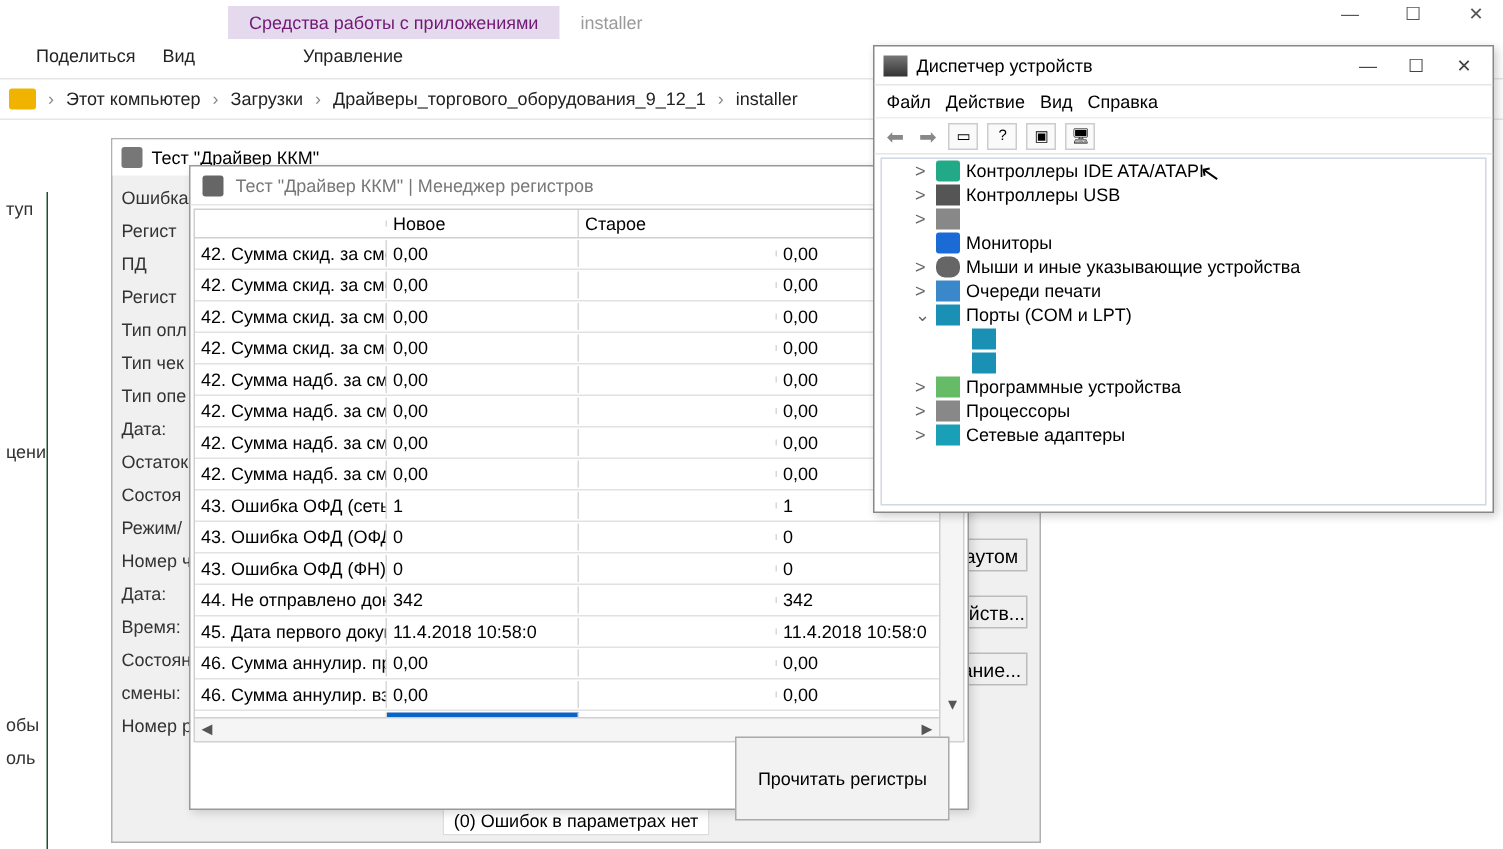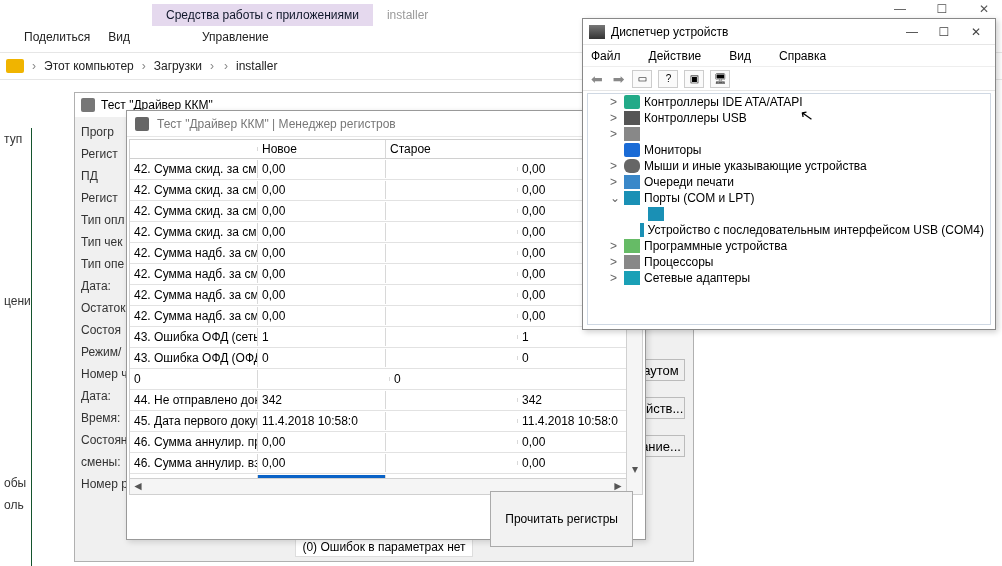--- a/index.html
+++ b/index.html
@@ -1,20 +1,20 @@
 <!DOCTYPE html>
 <html><head>
 <meta charset="utf-8">
 <style>
 * { box-sizing: border-box; margin: 0; padding: 0; font-family: "Segoe UI", Tahoma, sans-serif; font-size: 12px; }
 body { width: 1002px; height: 566px; background: #fff; overflow: hidden; position: relative; color: #000; }
 
 
 .ribbon-tabs { position: absolute; left:0; top:0; right:0; height:26px; background:#fff; display:flex; align-items:flex-end;}
-.ribbon-tabs .tab { padding: 4px 14px; color:#0f172a; }
+.ribbon-tabs .tab { padding: 4px 14px; color:#701a75; }
 .ribbon-tabs .tab.active { background:#e5d9ee; }
 .ribbon-tabs .title-light { color:#9a9a9a; margin-left:4px; padding:4px 10px; }
 
 .win-ctrls { position:absolute; right:4px; top:2px; display:flex; gap:14px; color:#555;}
 .win-ctrls span { width:28px; text-align:center; }
 
 .ribbon-sub { position:absolute; left:0; top:26px; right:0; height:22px; display:flex; align-items:center; gap:18px; padding-left:24px; color:#222;}
 .ribbon-sub .centered { position:absolute; left:202px; }
 
 
@@ -55,26 +55,26 @@
 .reg-table .scroll-x { height:16px; border-top:1px solid #d0d0d0; position:relative; background:#f5f5f5;}
 .reg-table .scroll-x .lbtn, .reg-table .scroll-x .rbtn { position:absolute; top:0; width:16px; height:16px; text-align:center; line-height:14px; color:#555;}
 .reg-table .scroll-x .lbtn{left:0;} .reg-table .scroll-x .rbtn{right:16px;}
 .reg-table .vbar { position:absolute; right:0; top:0; bottom:0; width:16px; background:#f5f5f5; border-left:1px solid #d0d0d0;}
 .reg-table .vbar .up, .reg-table .vbar .dn { position:absolute; width:16px; height:16px; text-align:center; color:#555;}
 .reg-table .vbar .up{top:0;} .reg-table .vbar .dn{bottom:16px;}
 .reg-dlg .footer { position:absolute; left:0; right:0; bottom:0; height:40px; display:flex; justify-content:flex-end; align-items:center; gap:14px; padding:0 12px;}
 .reg-dlg .footer button { padding:20px 14px; background:#f2f2f2; border:1px solid #aaa; min-width:108px;}
 
 
-.devmgr { position:absolute; left:582px; top:18px; width:414px; height:312px; background:#fff; border:1px solid #888; box-shadow:2px 2px 6px rgba(0,0,0,0.2); z-index:200;}
+.devmgr { position:absolute; left:582px; top:30px; width:414px; height:312px; background:#fff; border:1px solid #888; box-shadow:2px 2px 6px rgba(0,0,0,0.2); z-index:200;}
 .devmgr .titlebar { height:26px; border-bottom:1px solid #e6e6e6; display:flex; align-items:center; padding:0 6px; gap:6px;}
 .devmgr .titlebar .ico{width:16px;height:14px;background:linear-gradient(#777,#333);}
 .devmgr .titlebar .spacer{flex:1;}
 .devmgr .titlebar .wc{ width:26px; text-align:center; color:#444;}
-.devmgr .menubar { height:22px; display:flex; align-items:center; gap:28px; padding:0 8px; border-bottom:1px solid #eee;}
+.devmgr .menubar { height:22px; display:flex; align-items:center; gap:10px; padding:0 8px; border-bottom:1px solid #eee;}
 .devmgr .toolbar { height:24px; display:flex; align-items:center; gap:6px; padding:0 6px; border-bottom:1px solid #e6e6e6;}
 .devmgr .toolbar .tb { width:20px; height:18px; border:1px solid #ccc; background:#fafafa; display:inline-flex; align-items:center; justify-content:center; font-size:10px;}
 .devmgr .toolbar .arrow { color:#888; font-size:14px; padding:0 2px;}
 .devmgr .tree { position:absolute; left:4px; right:4px; top:74px; bottom:4px; border:1px solid #cfd8e3; overflow:auto;}
 .devmgr .node { display:flex; align-items:center; gap:4px; padding:1px 6px; white-space:nowrap;}
 .devmgr .node.l1{ padding-left:22px;} .devmgr .node.l2{ padding-left:46px;}
 .devmgr .node .tw { width:10px; color:#666; }
 .devmgr .node .ic { width:16px; height:14px; display:inline-block;}
 .ic-chip{background:#2a8; border-radius:2px;}
 .ic-usb{background:#555;}
@@ -106,39 +106,40 @@
   <span>Вид</span>
   <span class="centered">Управление</span>
 </div>
 <div class="breadcrumb">
   <span class="folder-ico"></span>
   <span class="sep">›</span>
   <span>Этот компьютер</span>
     <span class="sep">›</span>
   <span>Загрузки</span>
     <span class="sep">›</span>
+  <span>Драйверы_торгового_оборудования_9_12_1</span>
     <span class="sep">›</span>
   <span>installer</span>
 </div>
 <div class="left-sliver">
   <div>туп</div>
   <div style="height:140px"></div>
   <div>цени</div>
   <div style="height:160px"></div>
   <div>обы</div>
   <div>оль</div>
 </div>
 
 <div class="dlg-bg">
   <div class="titlebar">
     <span class="ico"></span>
     <span>Тест "Драйвер ККМ"</span>
   </div>
   <div class="left-labels" id="bglabels">
-      <div>Прогр</div>
+      <div>Ошибка</div>
       <div>Регист</div>
       <div>ПД</div>
       <div>Регист</div>
       <div>Тип опл</div>
       <div>Тип чек</div>
       <div>Тип опе</div>
       <div>Дата:</div>
       <div>Остаток</div>
       <div>Состоя</div>
       <div>Режим/</div>
@@ -231,20 +232,21 @@
           <div class="col-c"></div>
           <div class="col-d">1</div>
         </div>
         <div class="row">
           <div class="col-a">43. Ошибка ОФД (ОФД</div>
           <div class="col-b">0</div>
           <div class="col-c"></div>
           <div class="col-d">0</div>
         </div>
         <div class="row">
+          <div class="col-a">43. Ошибка ОФД (ФН)</div>
           <div class="col-b">0</div>
           <div class="col-c"></div>
           <div class="col-d">0</div>
         </div>
         <div class="row">
           <div class="col-a">44. Не отправлено докум</div>
           <div class="col-b">342</div>
           <div class="col-c"></div>
           <div class="col-d">342</div>
         </div>
@@ -344,21 +346,20 @@
         <span class="ic ic-port"></span>
         <span>Порты (COM и LPT)</span>
       </div>
       <div class="node l2">
         <span class="tw"></span>
         <span class="ic ic-port"></span>
       </div>
       <div class="node l2">
         <span class="tw"></span>
         <span class="ic ic-port"></span>
-        <span>Устройство с последовательным интерфейсом USB (COM4)</span>
       </div>
       <div class="node l1">
         <span class="tw">&gt;</span>
         <span class="ic ic-sw"></span>
         <span>Программные устройства</span>
       </div>
       <div class="node l1">
         <span class="tw">&gt;</span>
         <span class="ic ic-cpu"></span>
         <span>Процессоры</span>

